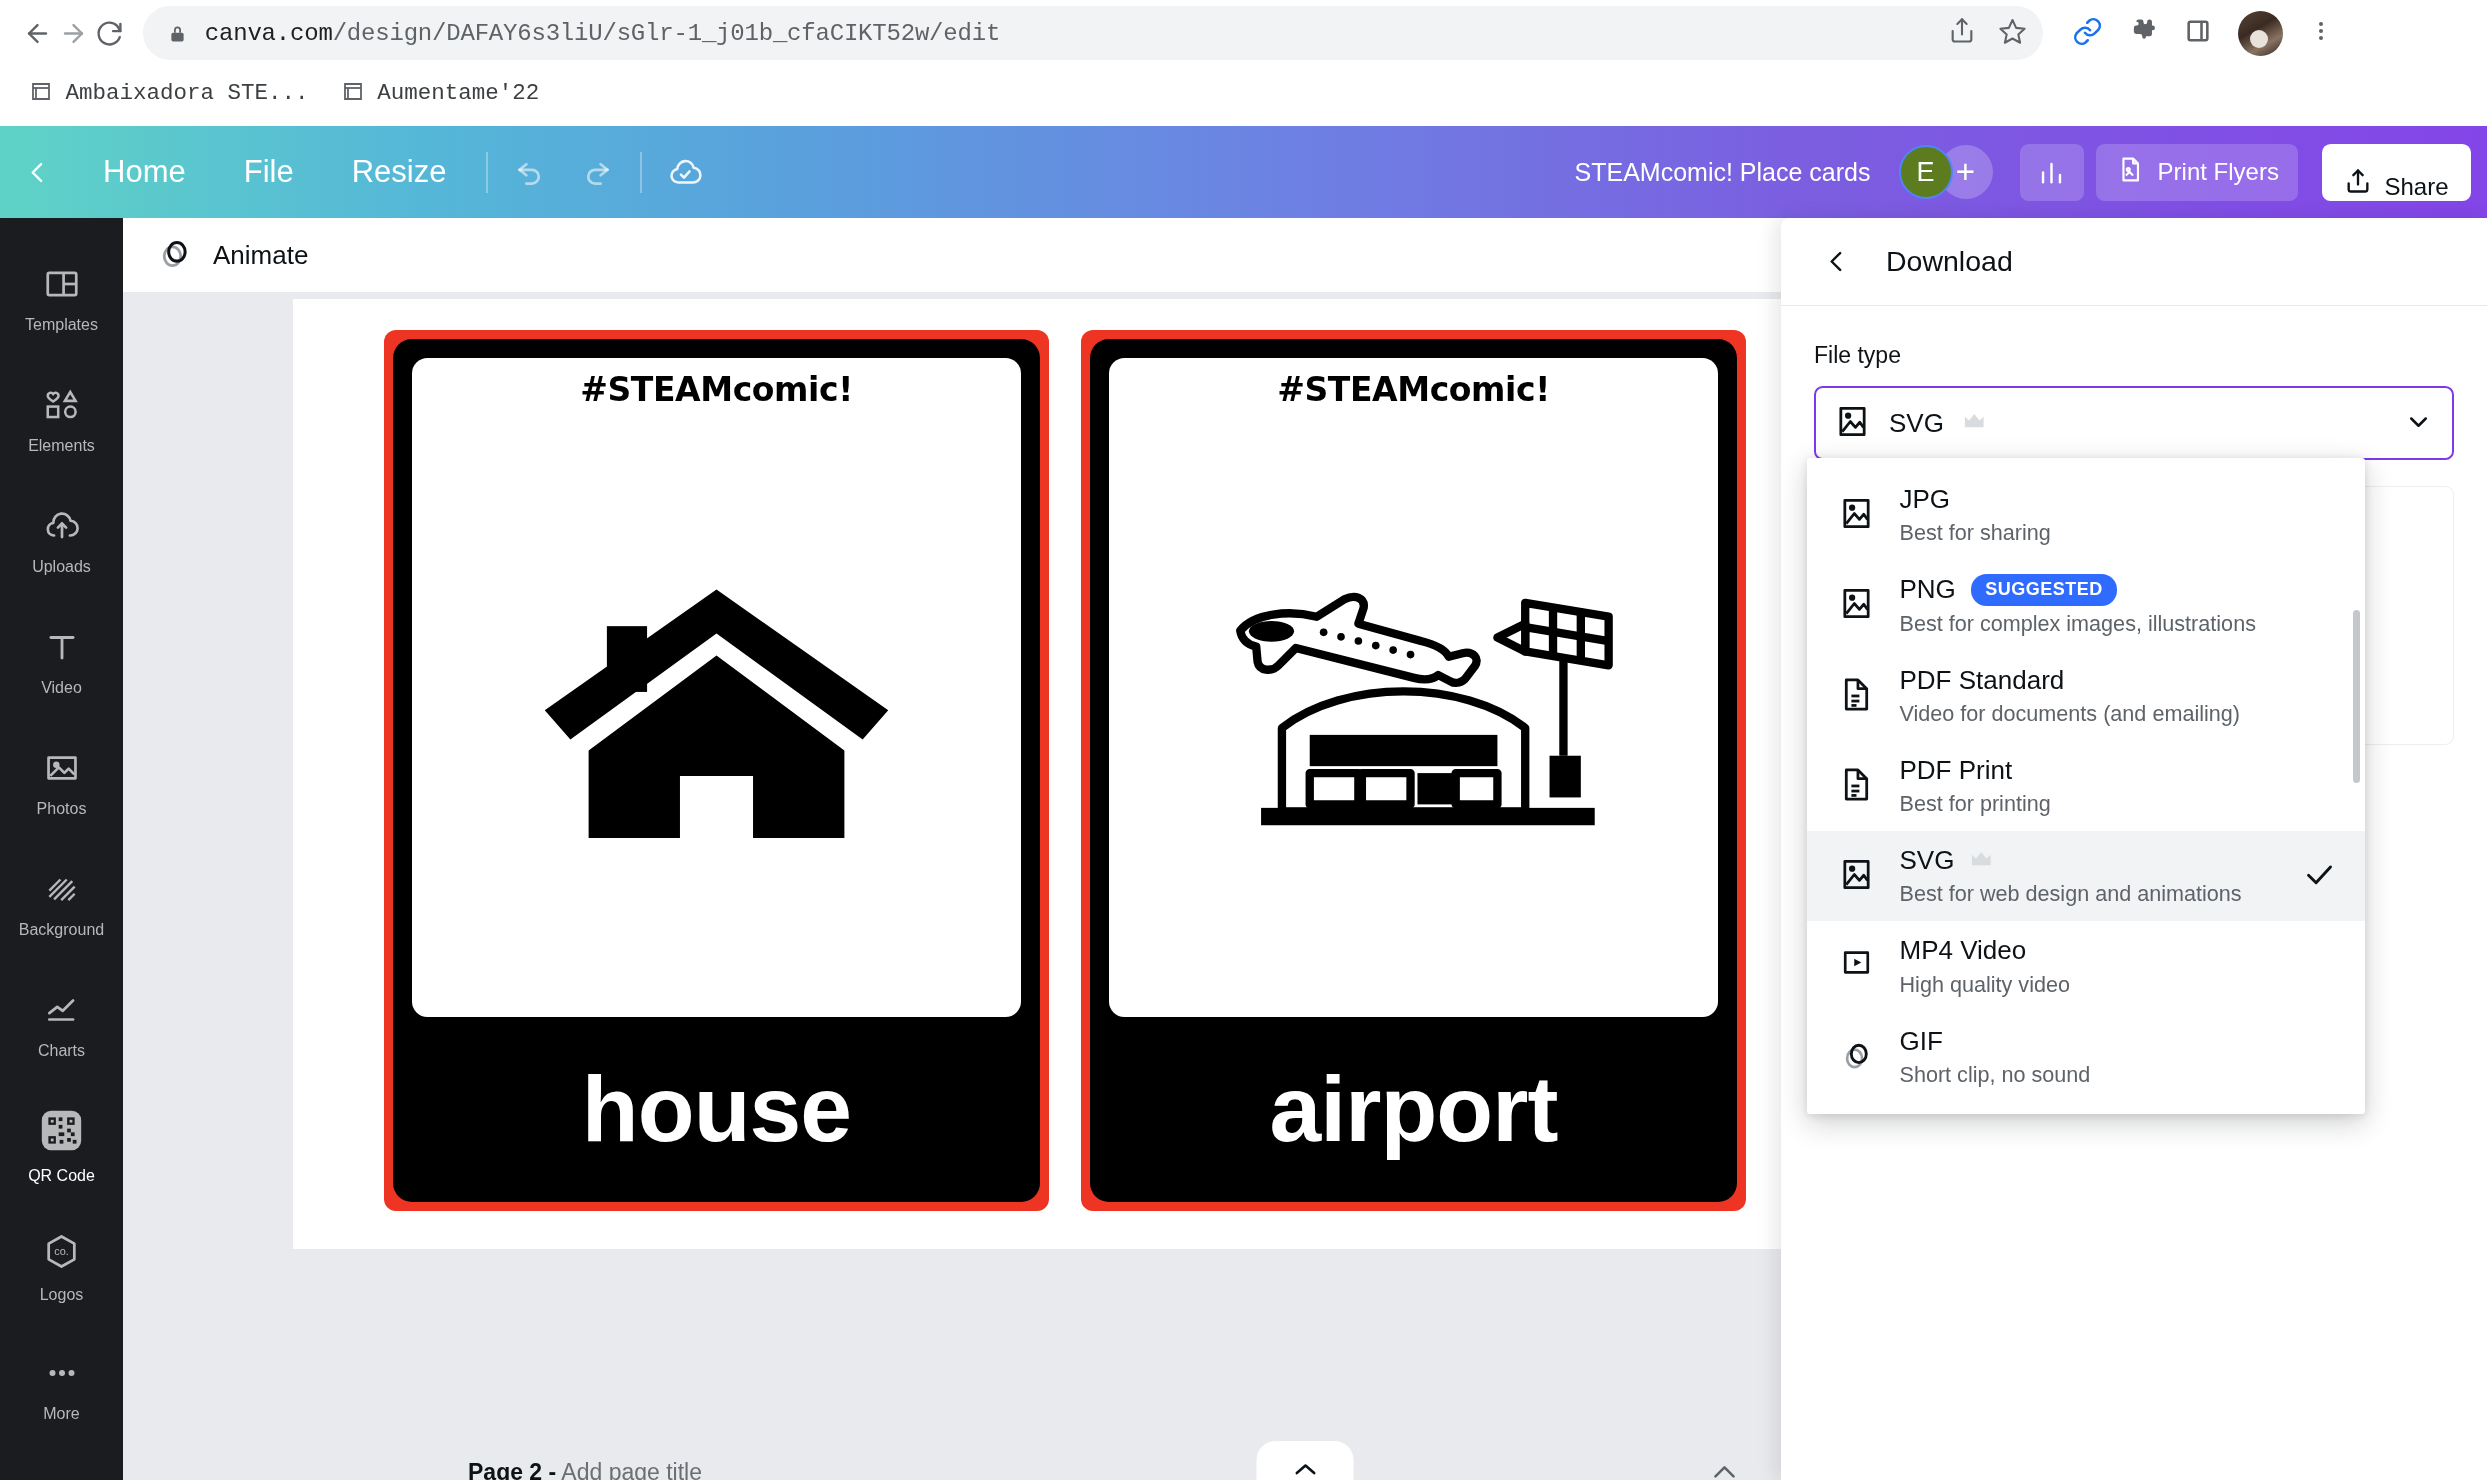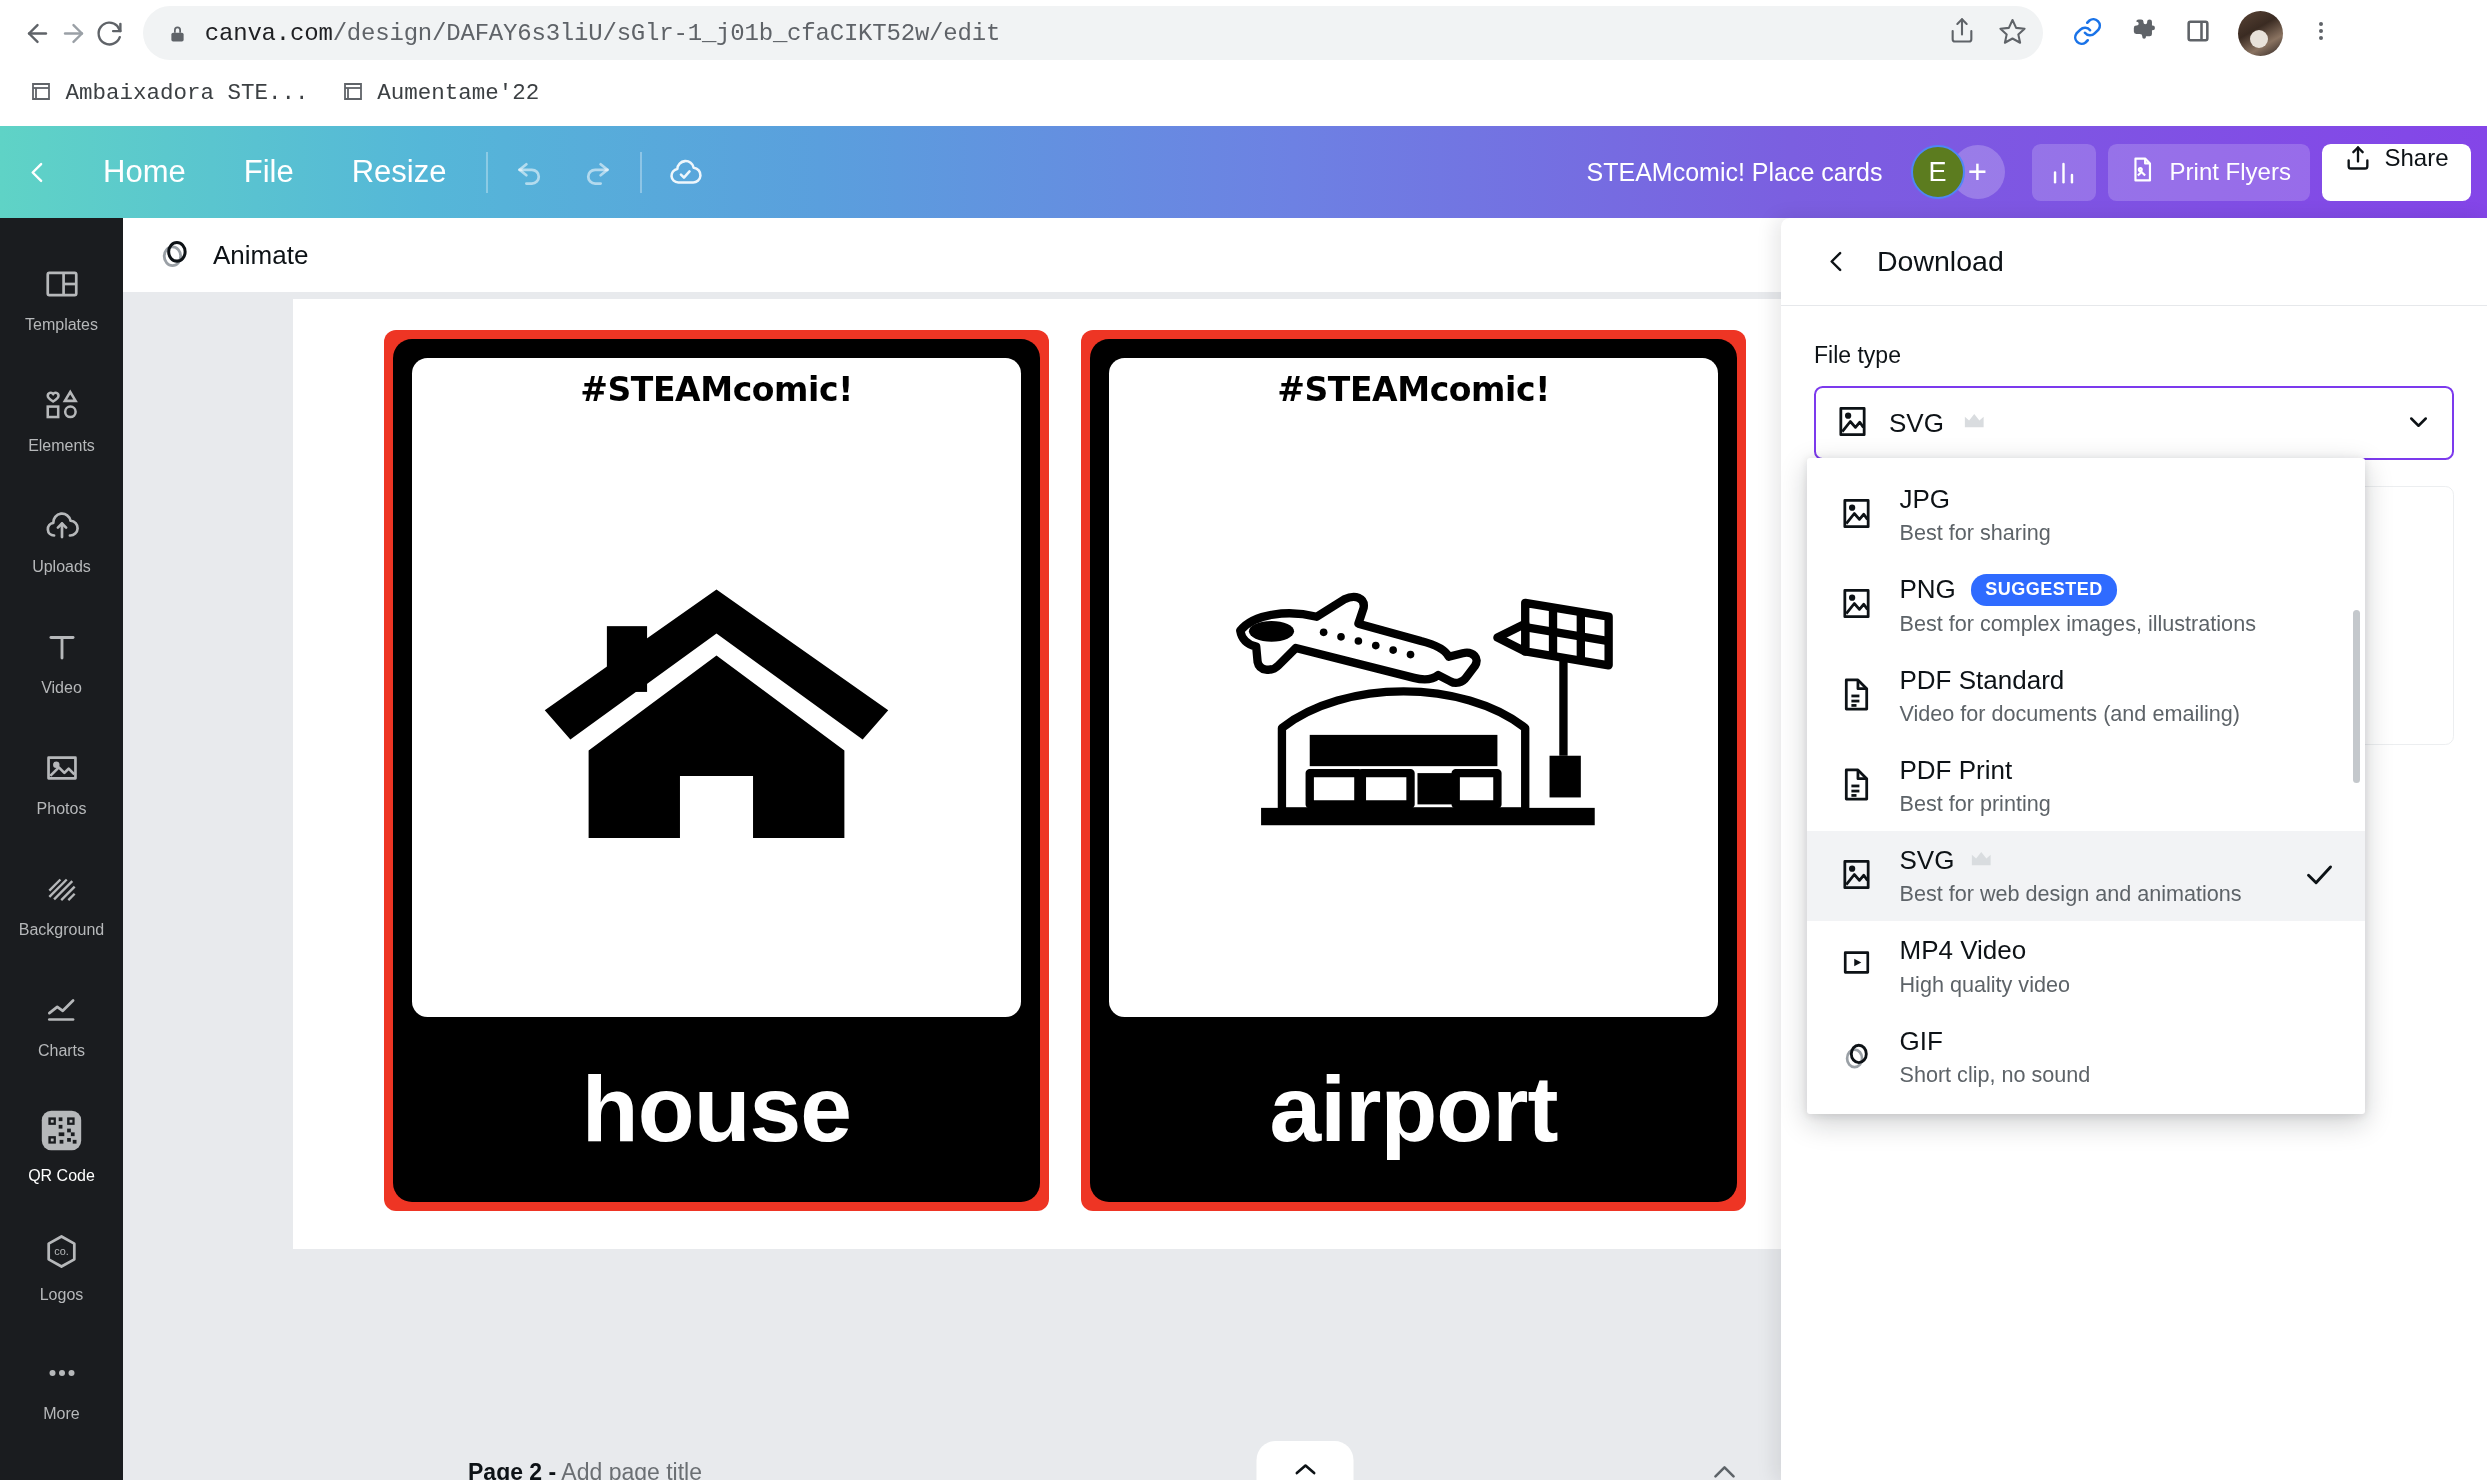--- a/index.html
+++ b/index.html
@@ -44,22 +44,22 @@
   .design-title { color:#fff; font-size: 25px; margin-right: 28px; white-space: nowrap; }
   .avatar-group { display:flex; align-items:center; position: relative; margin-right: 15.5px; }
   .av-e { width: 54px; height: 54px; border-radius: 50%; background:#5c7c1f; color:#fff;
           display:flex; align-items:center; justify-content:center; font-size:27px; font-weight:400;
           border: 2.6px solid #4f86f7; z-index:2; cursor:pointer; }
   .av-plus { width: 54px; height: 54px; border-radius: 50%; background: rgba(255,255,255,.22); color:#fff;
           display:flex; align-items:center; justify-content:center; font-size:33px; margin-left:-14px; cursor:pointer; }
   .tb-chip { display:flex; align-items:center; gap: 14px; height: 57px; padding: 0 19px;
              background: rgba(255,255,255,.18); border-radius: 8.6px; color:#fff; font-size:24px;
              cursor:pointer; margin-left: 12px; white-space: nowrap; }
-  .tb-share { display:flex; align-items:flex-start; gap: 12px; height: 57px; padding: 0 22.5px;
-             background: #fff; border-radius: 8.6px; color:#0d1216; font-size:24px; cursor:pointer; margin-left: 12px; }
+  .tb-share { display:flex; align-items:flex-end; gap: 12px; height: 57px; padding: 0 22.5px;
+             background: #fff; border-radius: 8.6px; color:#0d1216; font-size:24px; cursor:pointer; margin-left: 24px; }
 
   
   .main { display: flex; width: 2487px; height: 1263px; position: relative; }
 
   
   .rail { width: 123px; background: #1a1c1f; flex: 0 0 123px; padding-top: 21px;
           display: flex; flex-direction: column; align-items: center; }
   .rail-item { width: 123px; height: 121px; display: flex; flex-direction: column; align-items: center;
                justify-content: center; gap: 10.4px; cursor: pointer; }
   .rail-label { color: #b6b8ba; font-size: 16px; }
@@ -95,21 +95,21 @@
                  width: 97px; height: 40px; background: #fff; border-radius: 19px 19px 0 0;
                  display:flex; align-items:flex-end; justify-content:center; padding-bottom: 1.7px; cursor:pointer; }
   .page-tools { position: absolute; right: 406px; bottom: -1.7px; display:flex; align-items:flex-end; gap: 24px; }
   .page-tool { width: 43px; height: 40px; display:flex; align-items:flex-end; justify-content:center; cursor:pointer;
                overflow: hidden; }
 
   
   .dl-panel { position: absolute; right: 0; top: 0; width: 706px; height: 100%;
               background: #fff; box-shadow: -5.2px 0 19px rgba(16,20,26,.10); z-index: 20;
               border-radius: 8.6px 0 0 0; }
-  .dl-head { height: 88px; display:flex; align-items:center; gap: 21px; padding-left: 35px;
+  .dl-head { height: 88px; display:flex; align-items:center; gap: 30px; padding-left: 35px;
              border-bottom: 1.7px solid #e6e8eb; }
   .dl-back { width: 40px; height: 40px; display:flex; align-items:center; justify-content:center; cursor:pointer; }
   .dl-title { font-size: 28.5px; color: #0d1216; font-weight: 400; }
   .dl-body { padding: 36px 33px 0 33px; }
   .dl-label { font-size: 23px; color: #0d1216; margin-bottom: 17.3px; }
   .dl-select { height: 74px; border: 2.6px solid #7c3aed; border-radius: 8.6px; display:flex;
                align-items:center; padding: 0 19px; gap: 19px; cursor:pointer; position: relative; }
   .dl-select-text { font-size: 26px; color:#0d1216; }
   .dl-chev { margin-left: auto; }
   .dl-ghostcard { margin-top: 26px; height: 259px; border: 1.7px solid #eceef0; border-radius: 8.6px; }

